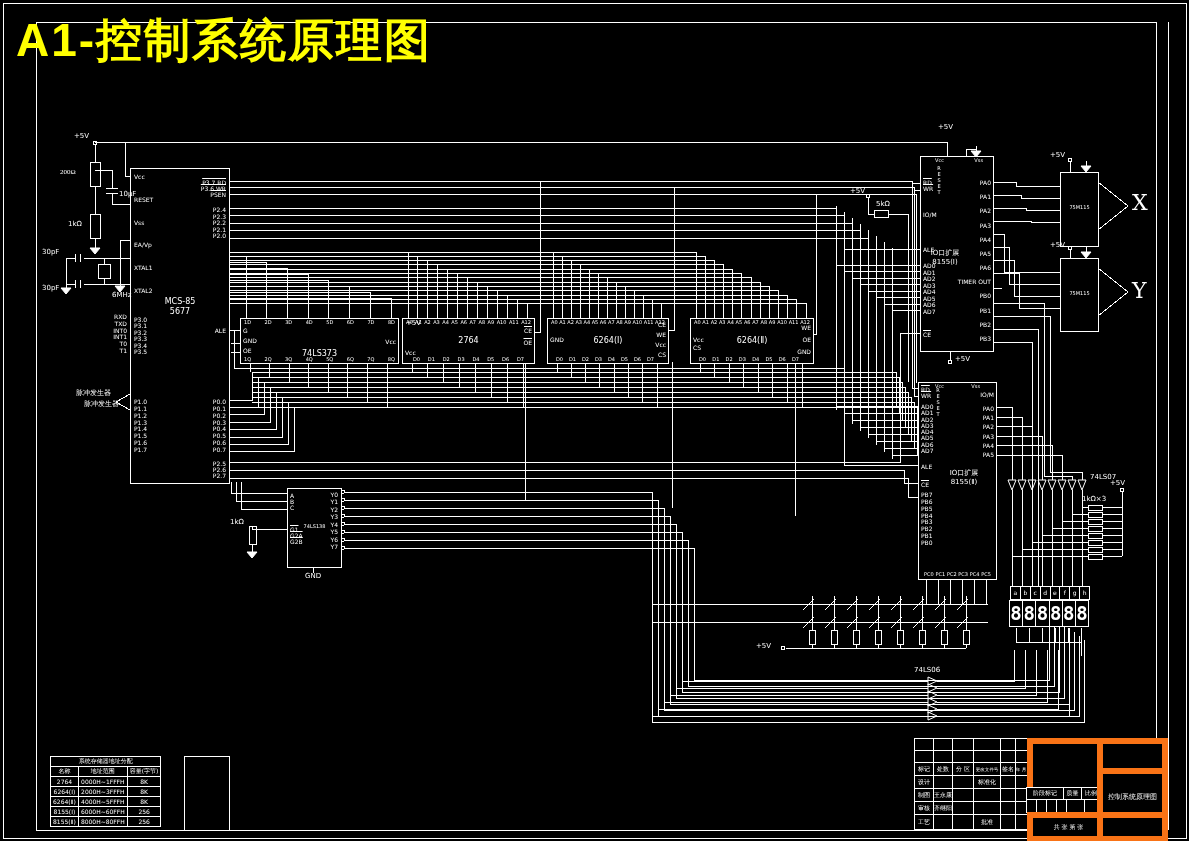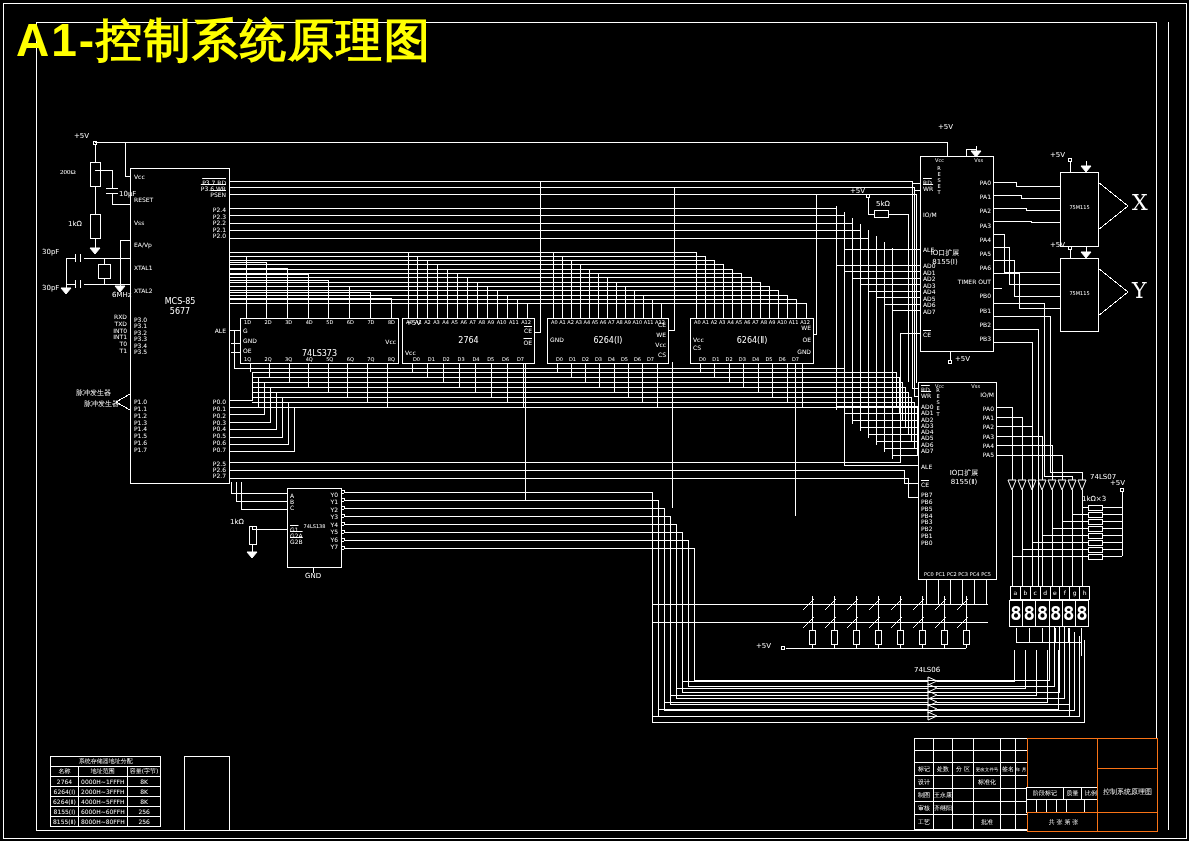--- a/index.html
+++ b/index.html
@@ -28,21 +28,21 @@
   .segcell:last-child{border-right:none;}
   #digits{position:absolute;left:1010px;top:600px;width:79px;height:27px;display:flex;z-index:2;}
   .digit{flex:1;border:1px solid #fff;margin-left:-1px;background:#000;
          font-family:"DejaVu Sans Mono",monospace;font-size:19px;line-height:25px;text-align:center;font-weight:bold;}
   .mem-table{position:absolute;left:50px;top:756px;border-collapse:collapse;z-index:2;background:#000;}
   .mem-table td{border:1px solid #fff;font-size:6px;padding:0 2px;height:9px;text-align:center;color:#fff;font-weight:normal;white-space:nowrap;}
   .ext{position:absolute;left:184px;top:756px;width:44px;height:73px;border:1px solid #fff;z-index:2;background:#000;}
   .tbrow{position:absolute;display:flex;z-index:2;}
   .tbrow>div{border:1px solid #fff;margin-left:-1px;background:#000;display:flex;align-items:center;
              justify-content:center;font-size:6px;white-space:nowrap;overflow:hidden;}
-  .tbcell{position:absolute;border:1px solid #f97316;background:#000;display:flex;align-items:center;
+  .tbcell{position:absolute;border:6px solid #f97316;background:#000;display:flex;align-items:center;
           justify-content:center;font-size:6px;z-index:2;white-space:nowrap;}
 </style>
 </head>
 <body>
 
 <div id="canvas">
   <svg id="wires" width="1189" height="841">
       <rect x="3" y="3" width="1183" height="835"></rect>
       <rect x="36" y="22" width="1120" height="808"></rect>
       <polyline points="1168,22 1168,830"></polyline>

